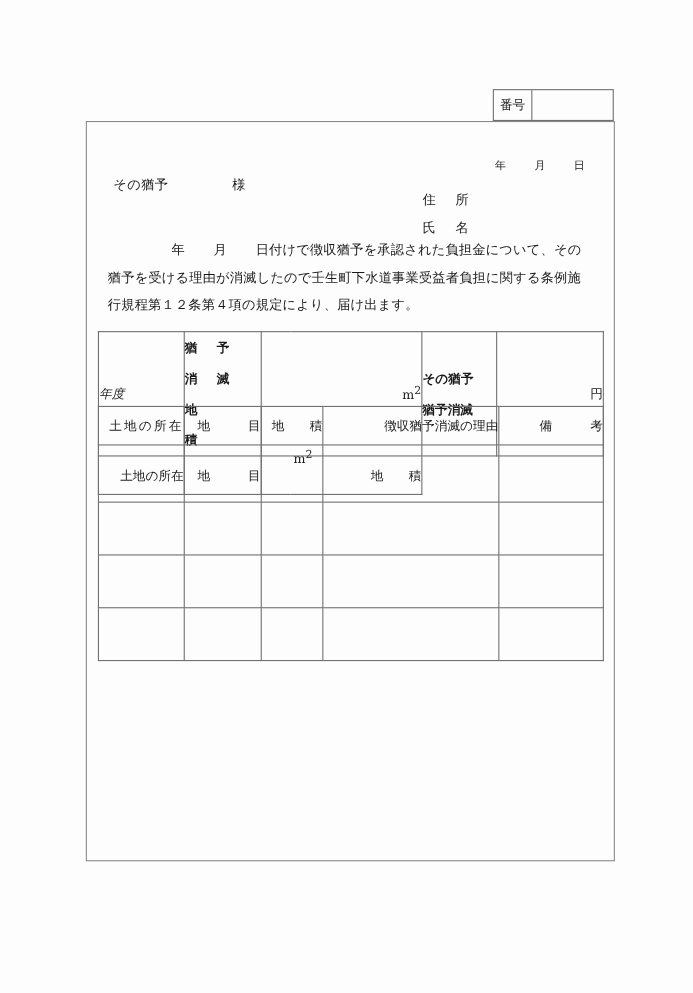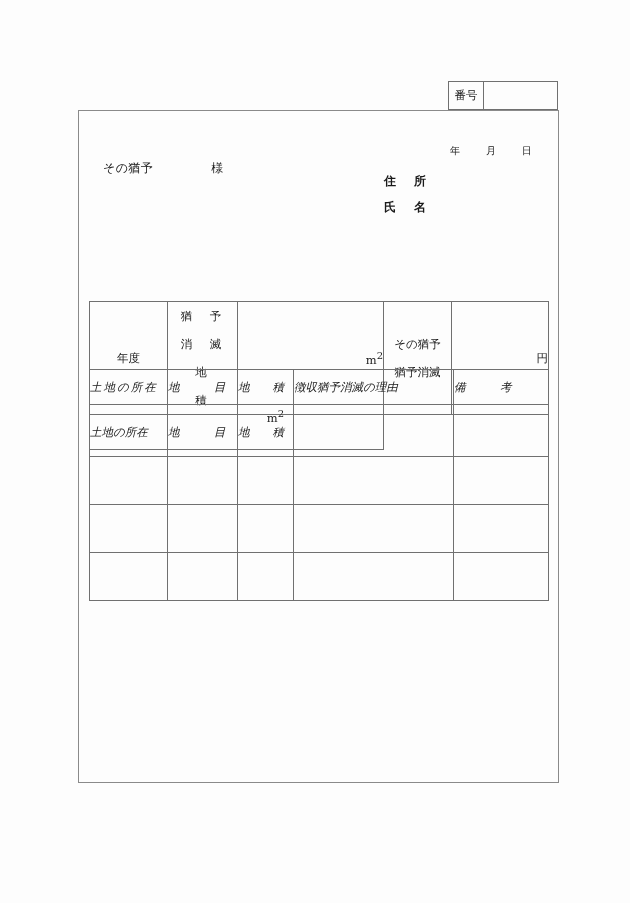--- a/index.html
+++ b/index.html
@@ -102,21 +102,20 @@
     letter-spacing: 0.4px;
   }
   .addressee .sama { margin-left: 58px; }
 
   
   .applicant {
     position: absolute;
     left: 305px;
     top: 62px;
     font-size: 12px;
-    font-weight: bold;
   }
   .applicant .row { margin-bottom: 9px; letter-spacing: 3px; }
 
   
   .body-text {
     position: absolute;
     left: 19px;
     right: 20px;
     top: 104px;
     font-size: 12px;
@@ -139,45 +138,46 @@
     font-size: 11.5px;
     padding: 0;
     vertical-align: middle;
   }
   .tbl-top { top: 190px; }
 
   .cell-pad { padding: 3px 6px; box-sizing: border-box; }
 
   .r1-nendo {
     height: 68px;
-    text-align: center;
+    text-align: left;
     padding-right: 8px;
     box-sizing: border-box;
+    font-style: italic;
   }
   .stack {
     height: 68px;
-    text-align: center;
+    text-align: left;
     line-height: 28px;
     padding: 5px 4px;
     box-sizing: border-box;
+    font-weight: bold;
   }
   .stack .sp { letter-spacing: 3px; }
   .stack .wide { letter-spacing: 3px; }
   .unit-right {
     height: 68px;
     text-align: right;
     padding-right: 9px;
     box-sizing: border-box;
   }
   .unit-sup { font-size: 10px; }
 
   .hdr2 td {
     height: 34px;
-    text-align: left;
-    font-style: italic;
+    text-align: right;
   }
   .sp-mid  { letter-spacing: 2px; }
 
   .datarow td { height: 48px; }
   .datarow-first .m2cell {
     text-align: right;
     padding-right: 9px;
     vertical-align: top;
     padding-top: 3px;
   }
@@ -204,20 +204,23 @@
 
     <div class="addressee">
       <span>その猶予</span><span class="sama">様</span>
     </div>
 
     <div class="applicant">
       <div class="row">住　所</div>
       <div class="row">氏　名</div>
     </div>
 
+    <div class="body-text">
+      <span class="l1-indent"></span><span>年</span><span class="gap"></span><span>月</span><span class="gap"></span><span>日付けで徴収猶予を承認された負担金について、その猶予</span><span>を受ける理由が消滅したので壬生町下水道事業受益者負担に関する条例施行規程</span><span>第１２条第４項の規定により、届け出ます。</span>
+    </div>
 
     <table class="tbl tbl-top">
       <colgroup>
         <col style="width:78px">
         <col style="width:70px">
         <col style="width:26px">
         <col style="width:120px">
         <col style="width:68px">
         <col style="width:97px">
       </colgroup>

